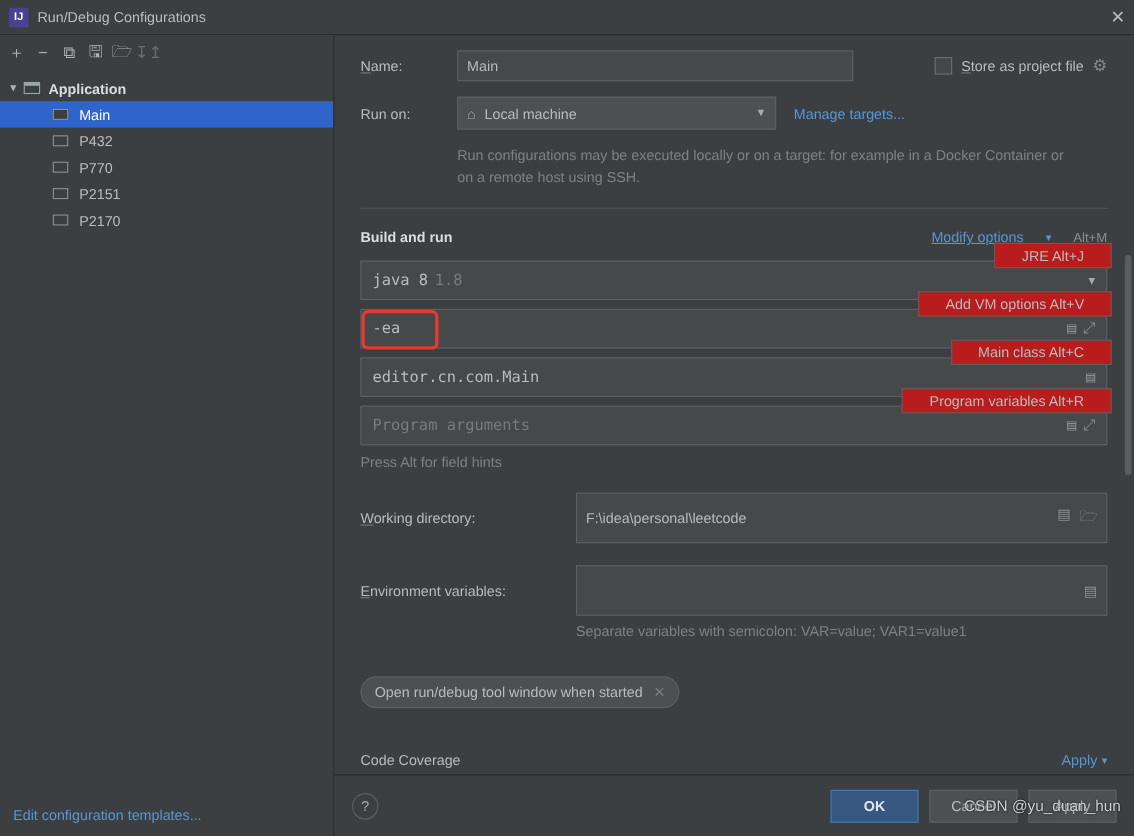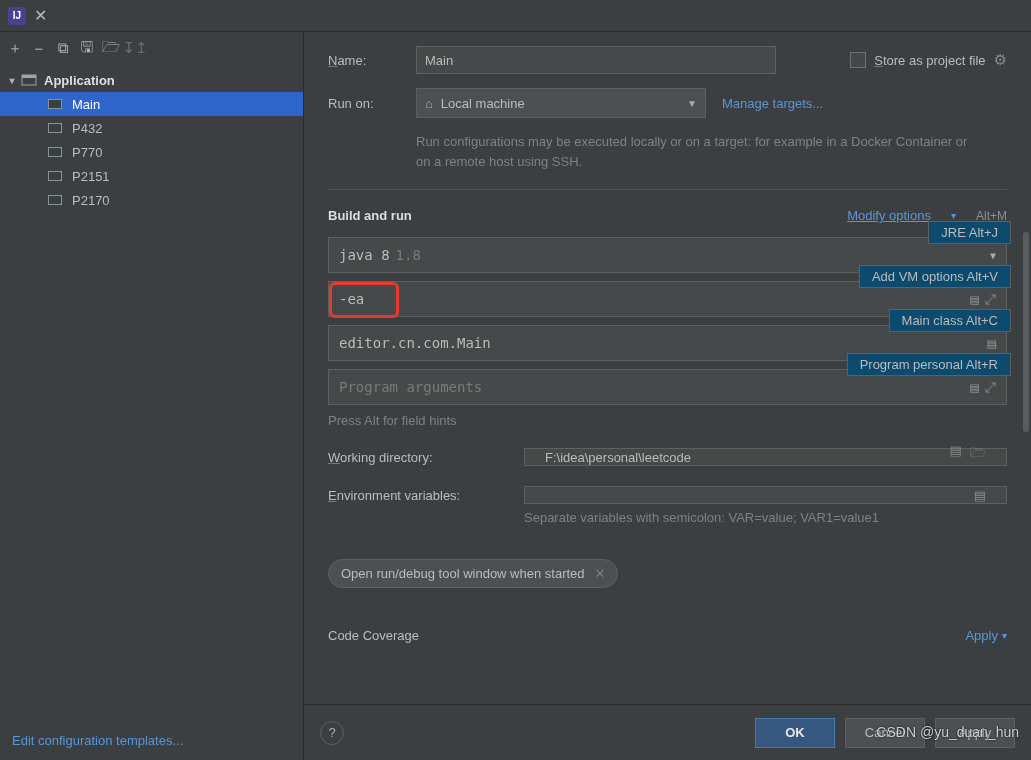--- a/index.html
+++ b/index.html
@@ -98,32 +98,32 @@
   .field .trail-icons { margin-left:auto; display:flex; gap:6px; color:#8c8c8c;}
   .field .trail-icons span{cursor:pointer;}
 
   .red-box {
     position:absolute; left:0; top:0; width:70px; height:36px;
     border:3px solid #e63a2e; border-radius:6px;
     pointer-events:none;
   }
 
   .hint-tip {
-    position:absolute; right:-4px; background:#0c4a6e; border:1px solid #5e6060;
-    color:#bbb; padding:3px 12px; font-size:13px; font-family:"Segoe UI",Arial,sans-serif;
+    position:absolute; right:-4px; background:#b91c1c; border:1px solid #5e6060;
+    color:#bbb; padding:3px 24px; font-size:13px; font-family:"Segoe UI",Arial,sans-serif;
     white-space:nowrap; z-index:5;
   }
 
   .hint-line { color:#808080; margin-top:4px; }
 
   .form-row { display:flex; align-items:center; margin-top:20px; gap:16px;}
   .form-row .flabel { width:180px; }
   .finput {
-    flex:1; background:#45494a; border:1px solid #5e6060; height:18px; padding:0 20px;
-    display:flex; align-items:flex-end; color:#bbb;
+    flex:1; background:#45494a; border:1px solid #5e6060; height:46px; padding:0 8px;
+    display:flex; align-items:center; color:#bbb;
   }
   .finput .trail-icons{margin-left:auto;display:flex;gap:8px;color:#8c8c8c;}
 
   .env-hint { margin-left:196px; margin-top:6px; color:#808080;}
 
   .chip {
     margin-top:34px; background:#4c5052; color:#bbb; border:1px solid #5e6060;
     display:inline-flex; align-items:center; padding:6px 12px; border-radius:16px; gap:10px;
     cursor:pointer;
   }
@@ -156,20 +156,21 @@
   }
 
   .app-icon-svg { width:16px;height:16px; }
   .folder-rect { width:14px;height:10px;border:1px solid #87939a;background:#3c3f41; margin-right:4px;}
 </style>
 </head>
 <body>
 
 <div class="titlebar">
   <span class="logo">IJ</span>
+  <span class="title">Run/Debug Configurations</span>
   <span class="close">✕</span>
 </div>
 
 <div class="main">
 
   <div class="left">
     <div class="toolbar">
       <span class="ticon">＋</span>
       <span class="ticon">−</span>
       <span class="ticon">⧉</span>
@@ -282,21 +283,21 @@
 
         <div class="hint-tip" style="top:72px;">Main class Alt+C</div>
 
         <div class="field">
           <span>editor.cn.com.Main</span>
           <span class="trail-icons">
             <span>▤</span>
           </span>
         </div>
 
-        <div class="hint-tip" style="top:116px;">Program personal Alt+R</div>
+        <div class="hint-tip" style="top:116px;">Program variables Alt+R</div>
 
         <div class="field">
           <span class="ghost">Program arguments</span>
           <span class="trail-icons">
             <span>▤</span>
             <span>⤢</span>
           </span>
         </div>
 
         <div class="hint-line">Press Alt for field hints</div>

